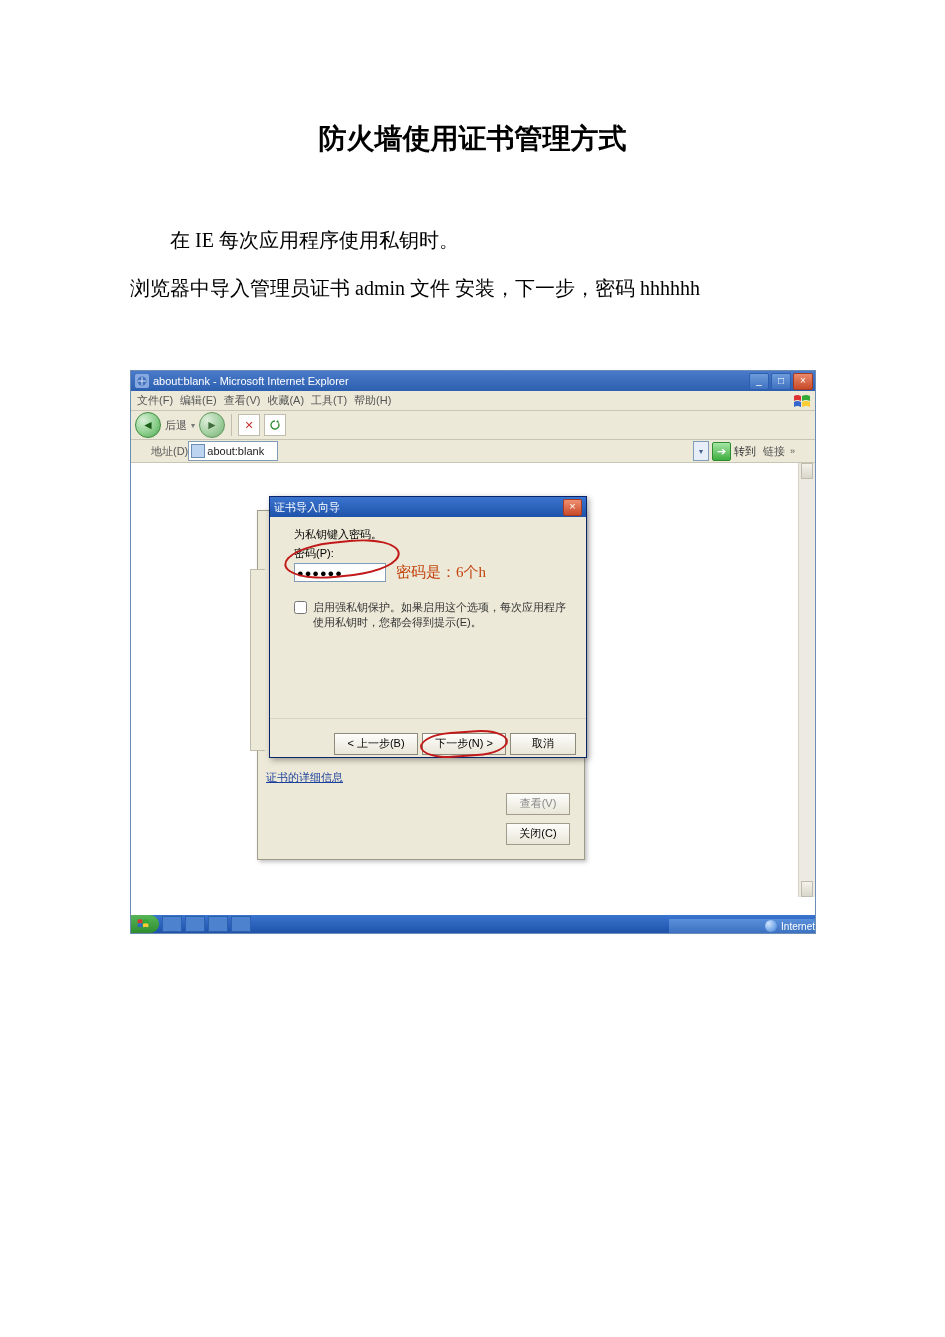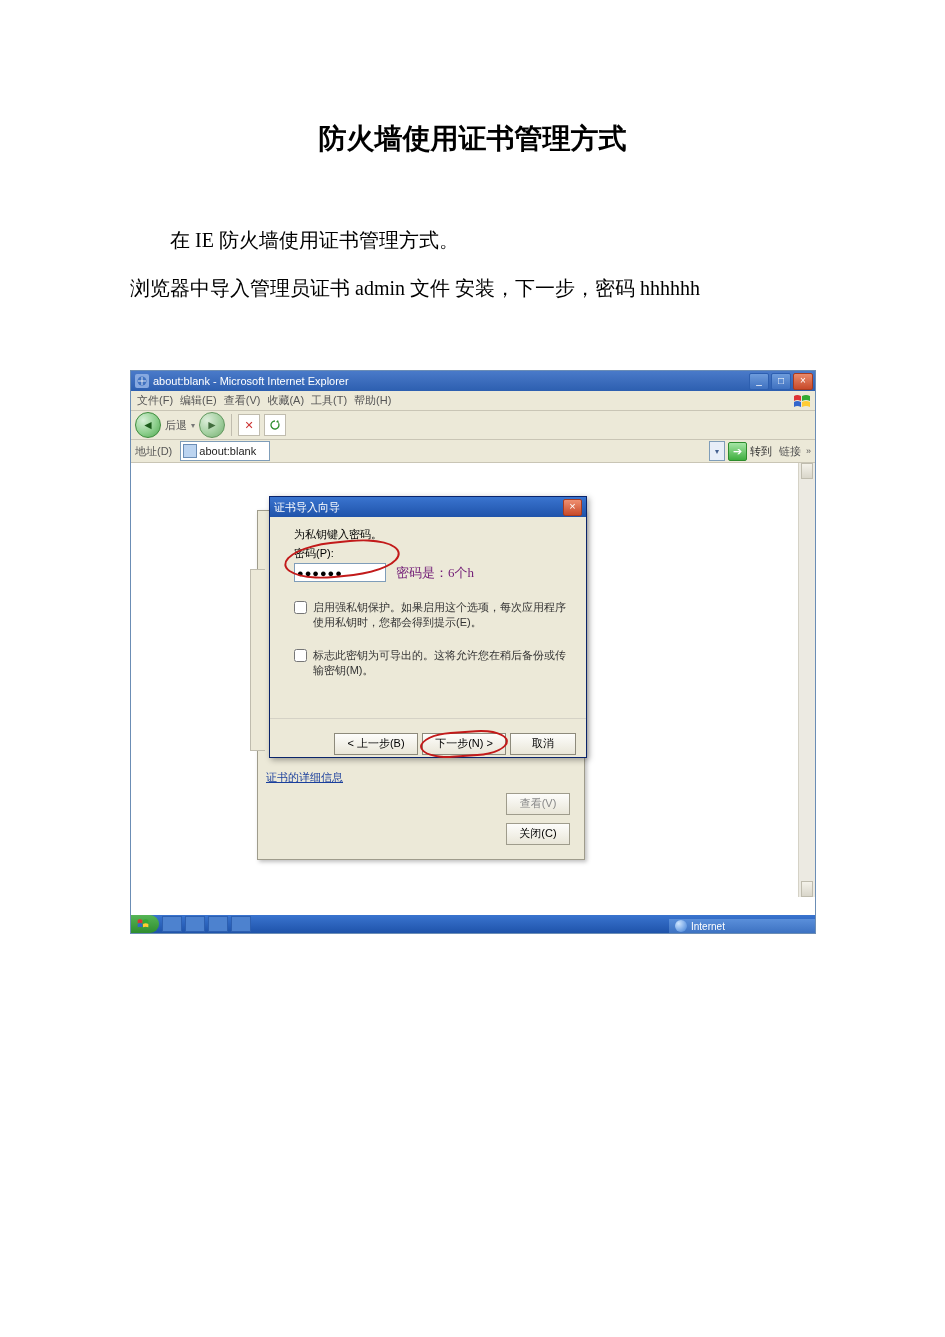--- a/index.html
+++ b/index.html
@@ -106,21 +106,21 @@
   .tb-sep { width:1px; height:22px; background:#c0bcae; margin:0 2px;}
   .tb-btn {
     width: 20px; height: 20px;
     border: 1px solid #c0bcae; background:#fff;
     display:flex;align-items:center;justify-content:center;
   }
   .ie-addressbar {
     background: #ece9d8;
     border-bottom: 1px solid #c9c5b5;
     height: 22px;
-    display:flex; align-items:center; padding:0 4px; gap:8px;
+    display:flex; align-items:center; padding:0 20px; gap:0;
   }
   .addr-label { color:#555; }
   .addr-input {
     background:#fff; border:1px solid #7f9db9; height:18px; width:84px;
     display:flex; align-items:center; padding:0 2px; gap:2px; color:#222;
   }
   .addr-page-icon{ width:12px;height:12px; background:#bcd4f0; border:1px solid #6b8db5;}
   .addr-go {
     margin-left:auto; display:flex; align-items:center; gap:3px;
   }
@@ -142,21 +142,21 @@
     background:#eceae2; border-left:1px solid #d5d2c6;}
   .scroll-right::before,.scroll-right::after{content:"";position:absolute;left:2px;right:2px;height:14px;
     background:linear-gradient(#f4f2ea,#d9d6ca);border:1px solid #bfbcae;}
   .scroll-right::before{top:0;} .scroll-right::after{bottom:0;}
   .taskbar{
     height:18px;background:linear-gradient(#3a74cf,#1f53aa);
     display:flex;align-items:center;color:#fff;font-size:10px;position:relative;
   }
   .taskbar .tray{ position:absolute; right:0; top:4px; bottom:0; width:140px;
     background:linear-gradient(#5a8fda,#3d72c2); display:flex;align-items:center;
-    justify-content:flex-start; padding-left:6px; gap:4px;}
+    justify-content:flex-end; padding-left:6px; gap:4px;}
   .tray-globe{width:12px;height:12px;border-radius:50%;
     background:radial-gradient(circle at 30% 30%,#cfe6ff,#3d7dd6);}
   .start{ height:100%; padding:0 10px 0 6px;
     background:linear-gradient(#56b556,#2e8d2e);
     border-top-right-radius:9px;border-bottom-right-radius:9px;
     display:flex;align-items:center;gap:3px;}
   .taskbar .mini{width:18px;height:14px;background:#4d82cf;border:1px solid #2d5fb0;margin-left:3px;}
 
   
   .wizard-back {
@@ -200,21 +200,21 @@
   .wizard-head b{ font-size:11px; }
   .wizard-head .sub{ color:#444; margin-left:12px; margin-top:2px;}
   .wizard-body{ padding:10px 18px 6px 24px; font-size:11px; position:relative;}
   .pw-label{ margin-top:4px;}
   .pw-row{ display:flex; align-items:center; gap:10px; margin-top:2px;}
   .pw-input{
     width:86px; height:17px; border:1px solid #7f9db9; background:#fff;
     font-family:Tahoma; font-size:11px; letter-spacing:1px; padding:0 2px;
     display:flex; align-items:center;
   }
-  .pw-annot{ color:#701a75; font-family:"SimSun",serif; font-size:13px;}
+  .pw-annot{ color:#c2410c; font-family:"SimSun",serif; font-size:15px;}
   .pw-circle{
     position:absolute; left:14px; top:24px; width:112px; height:32px;
     border:2px solid #c21a1a; border-radius:50% / 60%;
     transform: rotate(-6deg); pointer-events:none;
   }
   .chk-block{
     margin-top:18px; display:flex; align-items:flex-start; gap:6px; font-size:11px; color:#333;
     line-height:1.35;
   }
   .chk-block input[type=checkbox]{ margin:1px 0 0 0;}
@@ -236,21 +236,21 @@
   }
 </style>
 </head>
 <body>
 
 <div class="page">
 
   <h1 class="doc-title">防火墙使用证书管理方式</h1>
 
 
-  <p class="body-text indent">在 IE 防火墙使用证书管理方式。</p>
+  <p class="body-text indent">在 IE 每次应用程序使用私钥时。</p>
   <p class="body-text">浏览器中导入管理员证书 admin 文件 安装，下一步，密码 hhhhhh</p>
 
   <div class="shot-wrap">
     <div class="ie-window">
 
       <div class="ie-titlebar">
         <span class="ie-icon">
           <svg width="10" height="10" viewBox="0 0 10 10">
               <circle cx="5" cy="5" r="4.5" fill="#3f71c0"></circle>
               <path d="M1 5h8M5 1v8" stroke="#fff" stroke-width="0.8"></path>
@@ -338,24 +338,20 @@
                 <span>●●●●●●</span>
               </div>
               <span class="pw-annot">密码是：6个h</span>
             </div>
             <div class="pw-circle"></div>
 
             <label class="chk-block">
               <input type="checkbox" style="">
               <span>启用强私钥保护。如果启用这个选项，每次应用程序使用私钥时，您都会得到提示(E)。</span>
             </label>
-            <label class="chk-block">
-              <input type="checkbox" style="">
-              <span>标志此密钥为可导出的。这将允许您在稍后备份或传输密钥(M)。</span>
-            </label>
           </div>
           <div class="wizard-foot">
             <div class="w-btn">&lt; 上一步(B)</div>
             <div class="w-btn">
               <span>下一步(N) &gt;</span>
               <div class="next-circle"></div>
             </div>
             <div class="w-btn cancel">取消</div>
           </div>
         </div>

